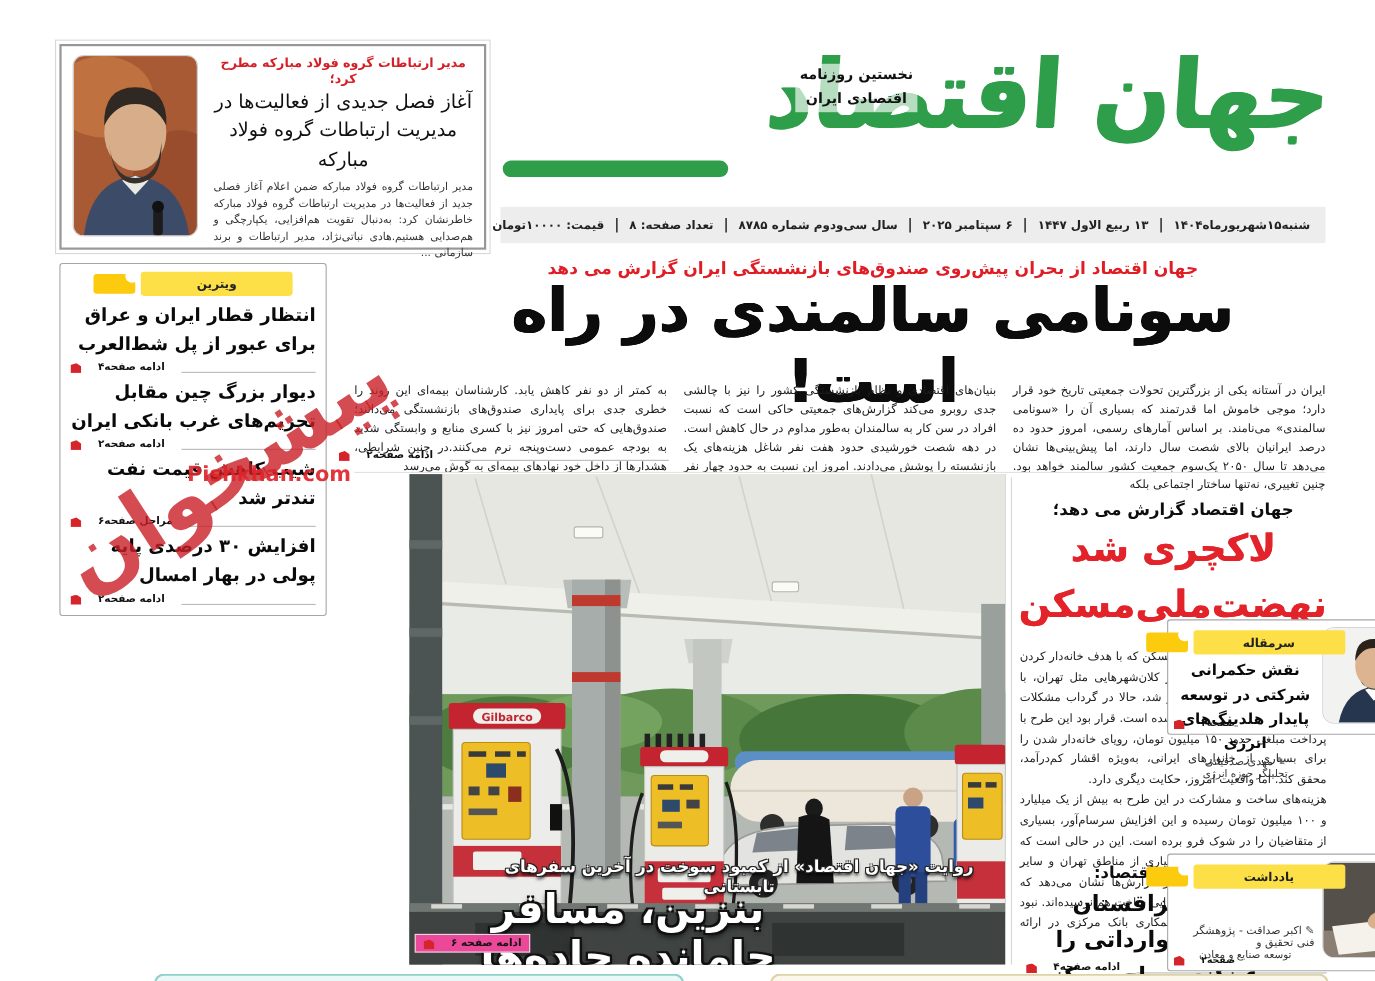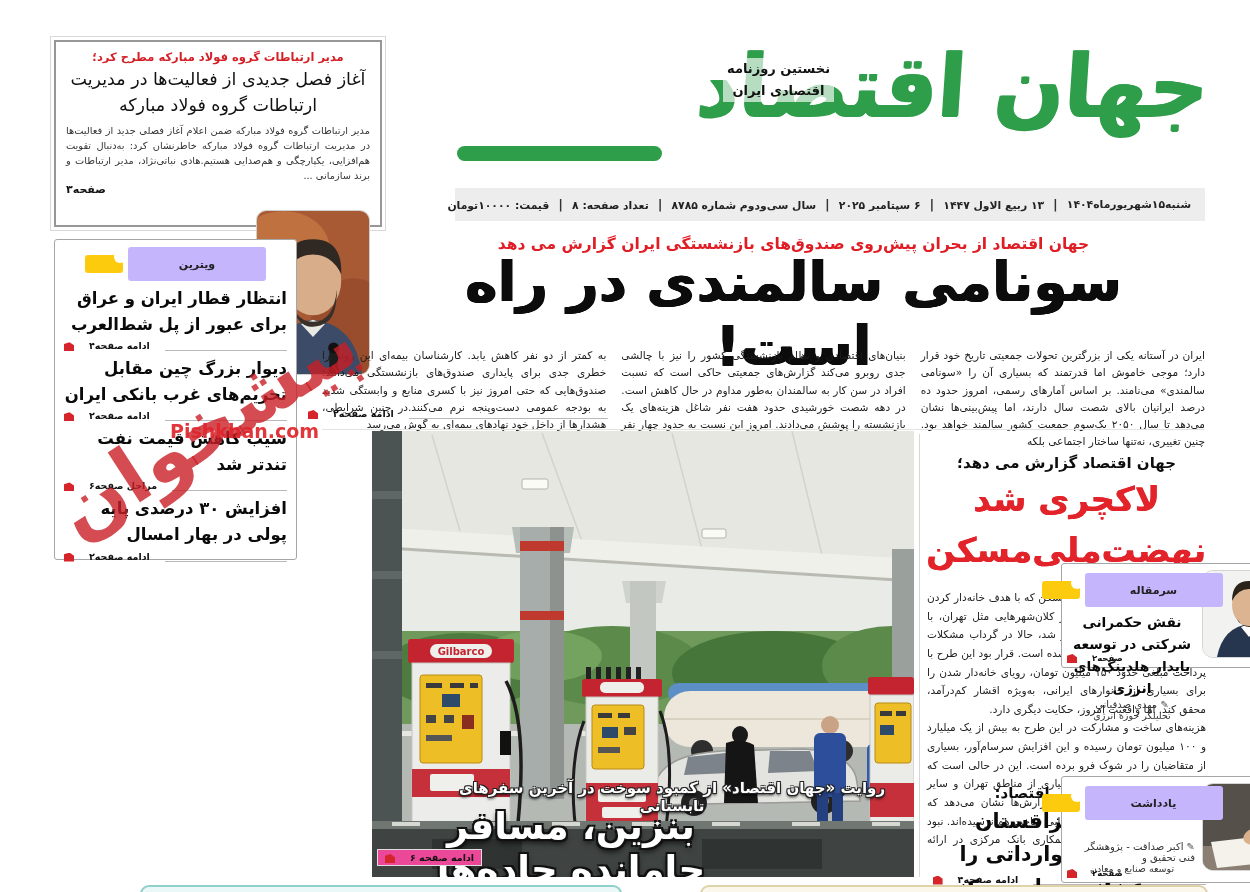--- a/index.html
+++ b/index.html
@@ -1,21 +1,21 @@
 <!DOCTYPE html>
 <html lang="fa" dir="rtl"><head>
 <meta charset="utf-8">
 <style>
   html,body{margin:0;padding:0;background:#fff;}
   .page{position:relative;width:1250px;height:892px;background:#ffffff;overflow:hidden;
         font-family:"DejaVu Sans",sans-serif;direction:rtl;color:#111;}
   
-  .topbox{position:absolute;left:54px;top:40px;width:328px;height:187px;border:2px solid #979797;
+  .topbox{position:absolute;left:54px;top:40px;width:388px;height:187px;border:2px solid #979797;
           box-shadow:0 0 0 3px #fff,0 0 0 4px #d8d8d8;background:#fff;box-sizing:border-box;
-          padding:8px 10px;display:flex;gap:14px;flex-direction:column;}
+          padding:8px 10px;display:flex;gap:14px;}
   .topbox .ttext{flex:1;display:flex;flex-direction:column;min-width:0;}
   .tb-kicker{color:#d41f26;font-size:11.5px;font-weight:bold;text-align:center;}
   .tb-head{font-size:17.5px;font-weight:normal;line-height:1.5;text-align:center;margin-top:2px;}
   .tb-body{font-size:9.8px;line-height:1.55;text-align:justify;color:#333;margin-top:4px;}
   .tb-page{font-size:11px;font-weight:bold;text-align:left;margin-top:auto;}
   .tb-photo{width:112px;height:163px;border-radius:10px;overflow:hidden;flex-shrink:0;border:1px solid #cfcfcf;}
   .tb-photo svg{width:100%;height:100%;display:block;}
   
   .masthead{position:absolute;left:455px;top:40px;width:750px;height:146px;}
   .logo-text{position:absolute;right:0;top:4px;font-size:82px;line-height:1.1;font-weight:bold;color:#2f9e4b;
@@ -69,21 +69,21 @@
   .kazakh{position:absolute;left:927px;top:784px;width:279px;}
   .kazakh-head{text-align:center;font-size:20.5px;font-weight:bold;line-height:1.6;margin-top:3px;
                color:#0b0b0b;}
   
   .sbox{position:absolute;left:54px;width:243px;border:1.5px solid #a6a6a6;border-radius:3px;
         background:#fff;box-sizing:border-box;}
   .tabrow{display:flex;direction:ltr;justify-content:center;align-items:center;gap:5px;margin-top:3px;}
   .tab-side{width:38px;height:18px;background:#fccb0d;border-radius:3px 9px 3px 3px;position:relative;}
   .tab-side::after{content:"";position:absolute;right:-3px;top:-4px;width:12px;height:12px;background:#fff;
                    border-radius:50%;}
-  .tab-main{min-width:118px;height:34px;background:#c4b5fd;border-radius:3px;display:flex;align-items:center;
+  .tab-main{min-width:118px;height:22px;background:#fde047;border-radius:3px;display:flex;align-items:center;
             justify-content:center;font-size:11px;font-weight:bold;color:#222;padding:0 10px;}
   .vitrine{top:239px;height:321px;padding:4px 9px;display:flex;flex-direction:column;}
   .v-item{text-align:right;font-size:16.5px;font-weight:bold;line-height:1.55;color:#0a0a0a;margin-top:5px;}
   .vitrine .continue-row{margin:3px 0 0;}
   .profile{display:flex;gap:7px;padding:6px 7px;position:relative;}
   #editorial{top:563px;height:105px;}
   #note1{top:671px;height:107px;}
   .p-photo{width:92px;height:86px;border-radius:11px;overflow:hidden;border:1px solid #d5d5d5;flex-shrink:0;}
   .p-photo svg{width:100%;height:100%;display:block;}
   .ptext{flex:1;display:flex;flex-direction:column;align-items:center;min-width:0;}

